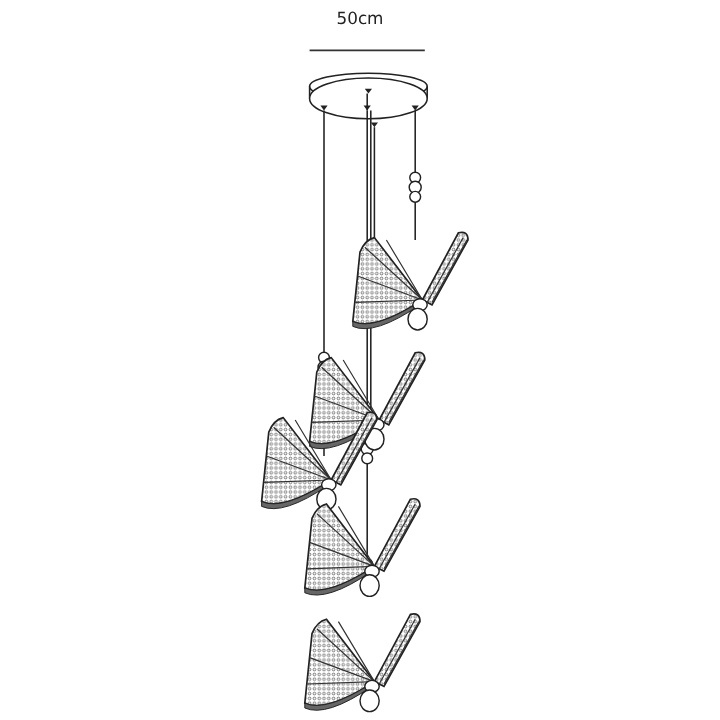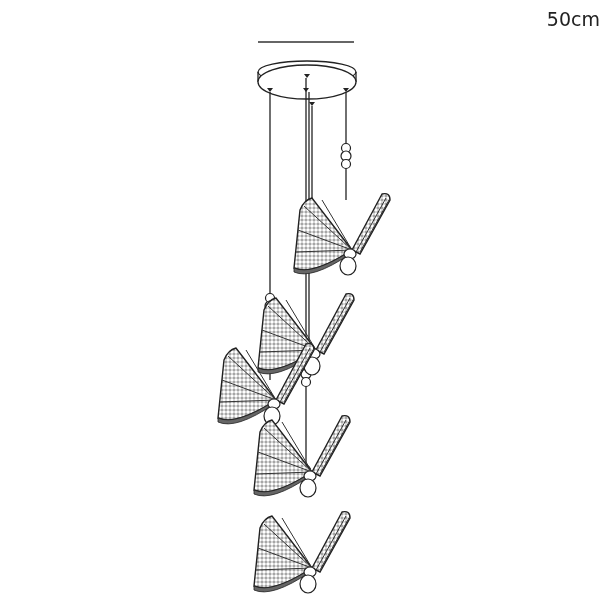--- a/index.html
+++ b/index.html
@@ -1,17 +1,17 @@
 <!DOCTYPE html>
 <html><head>
   <meta charset="utf-8">
   <style>
     html, body { margin: 0; padding: 0; background: #ffffff; }
     body { width: 600px; height: 600px; position: relative; overflow: hidden; font-family: "DejaVu Sans", sans-serif; }
-    .dim-label { position: absolute; left: 0; width: 600px; top: 8px; text-align: right; font-size: 19px; color: #222; font-family: "DejaVu Sans", sans-serif; }
+    .dim-label { position: absolute; left: 0; width: 600px; top: 8px; text-align: center; font-size: 14px; color: #222; font-family: "DejaVu Sans", sans-serif; }
     svg { position: absolute; left: 0; top: 0; }
   </style>
 </head>
 <body>
 
 <div class="dim-label">50cm</div>
 
 <svg width="600" height="600" viewBox="0 0 600 600">
   <defs>
     <pattern id="dots" width="4" height="4" patternUnits="userSpaceOnUse">

